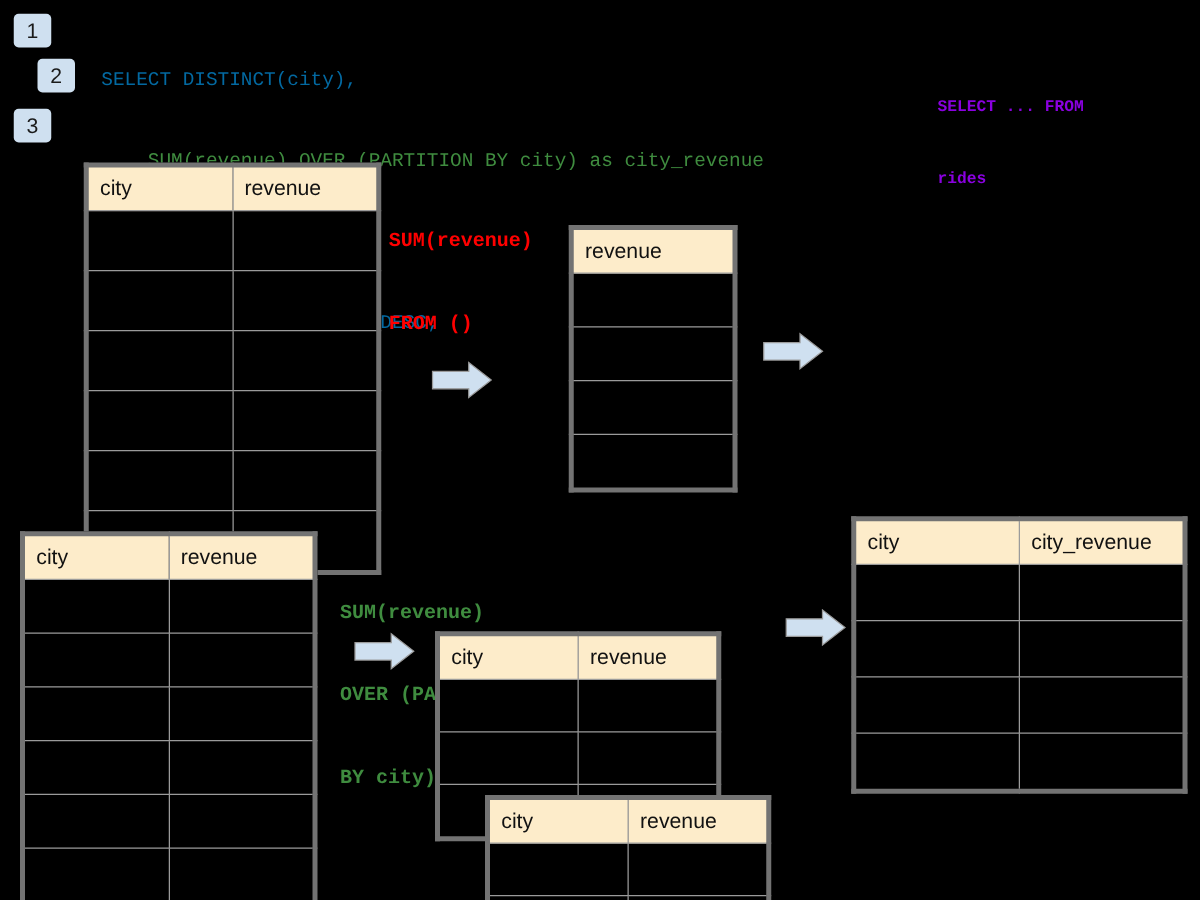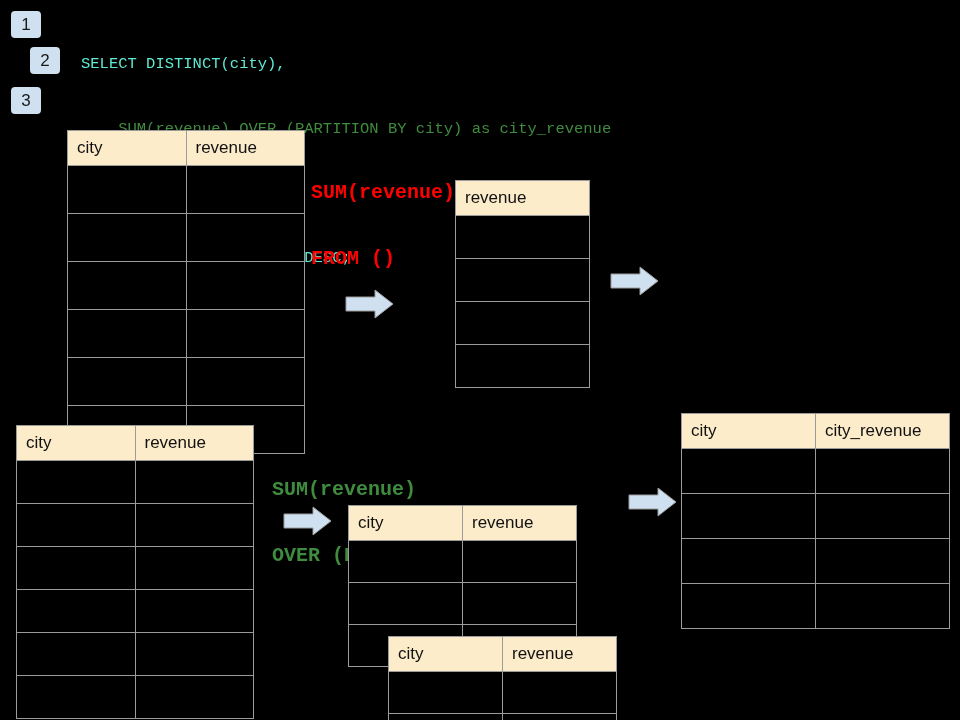--- a/index.html
+++ b/index.html
@@ -40,56 +40,56 @@
 
   
   .code {
     position: absolute;
     font-family: "Liberation Mono", monospace;
     font-size: 15.5px;
     line-height: 21.5px;
     white-space: pre;
     letter-spacing: 0px;
   }
-  .c-purple { color: #5eead4; }
+  .c-purple { color: #0369a1; }
   .c-red    { color: #ff0000; }
   .c-green  { color: #3f8c3f; }
 
   .code-line { display: block; }
 
   
   .sidenote {
     position: absolute;
     font-family: "Liberation Mono", monospace;
     font-size: 13px;
     line-height: 19px;
     color: #8a00e0;
     white-space: pre;
     font-weight: bold;
   }
 
   
   .annot {
     position: absolute;
     font-family: "Liberation Mono", monospace;
-    font-size: 20px;
+    font-size: 16px;
     line-height: 22px;
     white-space: pre;
     font-weight: bold;
   }
   .annot.red   { color: #ff0000; }
   .annot.green { color: #3f8c3f; }
 
   
   .tbl {
     position: absolute;
     border-collapse: collapse;
     table-layout: fixed;
     background: #000000;
-    border: 1px solid #737373;
+    border: 4px solid #737373;
   }
   .tbl td, .tbl th {
     border: 1px solid #9b9b9b;
     padding: 0;
     margin: 0;
     background: #000000;
   }
   .tbl th {
     background: #fdecca;
     color: #111111;
@@ -117,29 +117,34 @@
   <div class="badge" style="left:30px; top:47px;">2</div>
   <div class="badge" style="left:11px; top:87px;">3</div>
 
   <div class="code" style="left:81px; top:11px;">
     <span class="code-line c-purple">SELECT DISTINCT(city),</span>
     <span class="code-line c-green">    SUM(revenue) OVER (PARTITION BY city) as city_revenue</span>
     <span class="code-line c-purple">  FROM rides</span>
     <span class="code-line c-purple">  ORDER by city_revenue DESC;</span>
   </div>
 
+  <div class="sidenote" style="left:750px; top:38px;">
+    <span style="display:block">SELECT ... FROM</span>
+    <span style="display:block">rides</span>
+  </div>
 
   <div class="annot red" style="left:311px; top:138px;">
     <span style="display:block">SUM(revenue)</span>
     <span style="display:block">FROM ()</span>
   </div>
 
   <div class="annot green" style="left:272px; top:435px;">
     <span style="display:block">SUM(revenue)</span>
     <span style="display:block">OVER (PARTITION</span>
+    <span style="display:block">BY city)</span>
   </div>
 
   <table class="tbl" id="t-source-top" style="left:67px; top:130px; width:238px;">
     <colgroup>
         <col style="width:50%">
         <col style="width:50%">
       </colgroup>
     <thead>
       <tr>
         <th>city</th>

